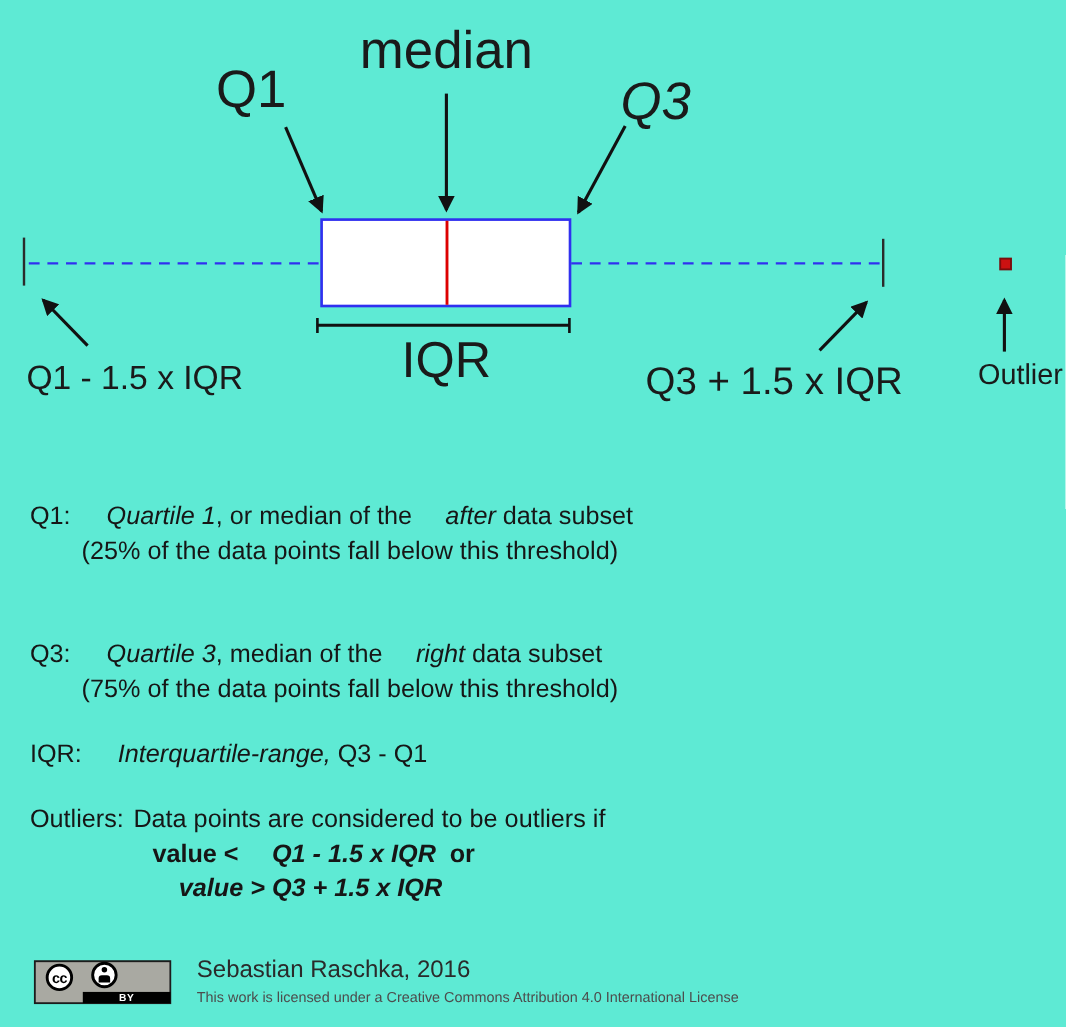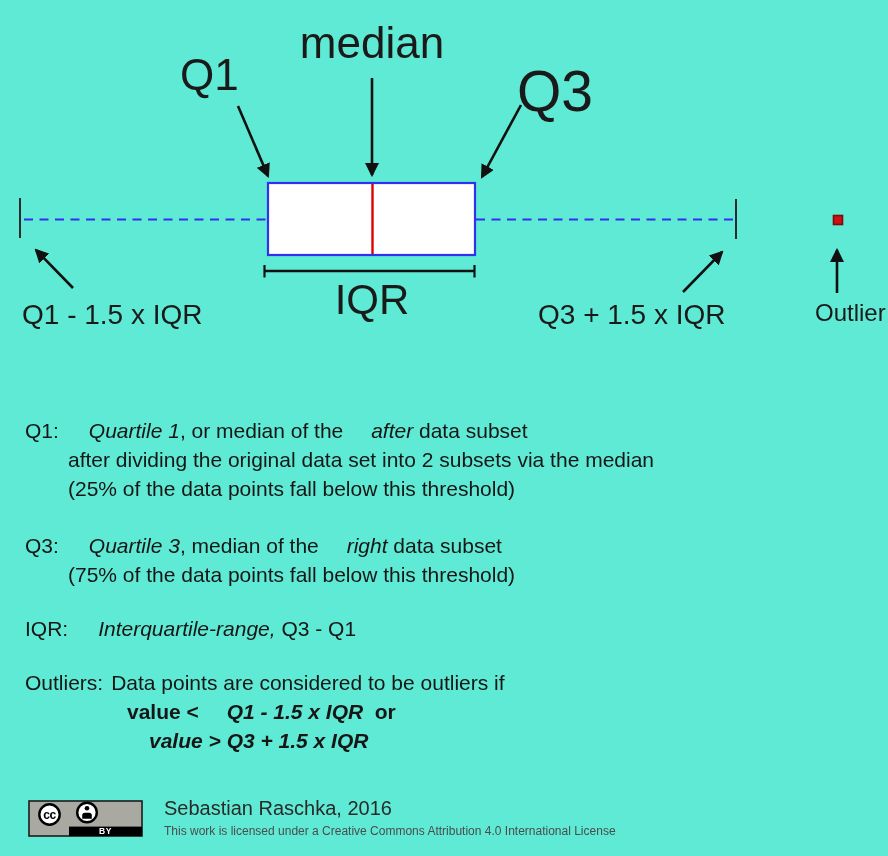--- a/index.html
+++ b/index.html
@@ -22,24 +22,24 @@
   .median    { stroke: #dd0000; stroke-width: 2.4; }
   .bracket   { stroke: #111111; stroke-width: 2.4; }
   .bracket-cap { stroke: #111111; stroke-width: 2.2; }
   .outlier-pt { fill: #cc1111; stroke: #7a0d0d; stroke-width: 1.6; }
   .arrow     { stroke: #111111; stroke-width: 2.6; fill: none; }
   .ah        { fill: #111111; }
 
   .dlabel { position: absolute; white-space: nowrap; line-height: 1; color: #1a1a1a; text-align: right; }
   .lab-median { left: 288px; top: 21px;  width: 168px; text-align: center; font-size: 44px; }
   .lab-q1     { left: 180px; top: 53px;  font-size: 44px; }
-  .lab-q3     { left: 517px; top: 63px;  font-size: 57px; }
+  .lab-q3     { left: 517px; top: 63px;  font-size: 44px; font-style: italic; }
   .lab-iqr    { left: 302px; top: 279px; width: 140px; text-align: center; font-size: 42px; }
   .lab-lfence { left: 22px;  top: 301px; font-size: 28px; }
-  .lab-ufence { left: 538px; top: 301px; font-size: 28px; }
+  .lab-ufence { left: 538px; top: 301px; font-size: 32px; }
   .lab-outl   { left: 815px; top: 301px; font-size: 24px; }
 
   
   .def { position: absolute; left: 25px; font-size: 21px; line-height: 29px; color: #161616; white-space: nowrap; }
   .def .lbl { font-weight: 400; margin-right: 0.38em; }
   .it { font-style: italic; margin-left: 22px; }
   .ind43  { padding-left: 43px; }
   .ind102 { padding-left: 102px; font-weight: bold; }
   .gap-or { margin-left: 0.55em; }
   .def-q1 { top: 416px; }
@@ -94,21 +94,20 @@
   <div class="dlabel lab-median">median</div>
   <div class="dlabel lab-q1">Q1</div>
   <div class="dlabel lab-q3">Q3</div>
   <div class="dlabel lab-iqr">IQR</div>
   <div class="dlabel lab-lfence">Q1 - 1.5 x IQR</div>
   <div class="dlabel lab-ufence">Q3 + 1.5 x IQR</div>
   <div class="dlabel lab-outl">Outlier</div>
 
   <div class="def def-q1">
     <div><span class="lbl">Q1:</span><span class="it">Quartile 1</span><span>, or median of the </span><span class="it">after</span><span> data subset</span></div>
-    <div class="ind43">after dividing the original data set into 2 subsets via the median</div>
     <div class="ind43">(25% of the data points fall below this threshold)</div>
   </div>
 
   <div class="def def-q3">
     <div><span class="lbl">Q3:</span><span class="it">Quartile 3</span><span>, median of the </span><span class="it">right</span><span> data subset</span></div>
     <div class="ind43">(75% of the data points fall below this threshold)</div>
   </div>
 
   <div class="def def-iqr">
     <div><span class="lbl">IQR:</span><span class="it">Interquartile-range,</span><span> Q3 - Q1</span></div>

